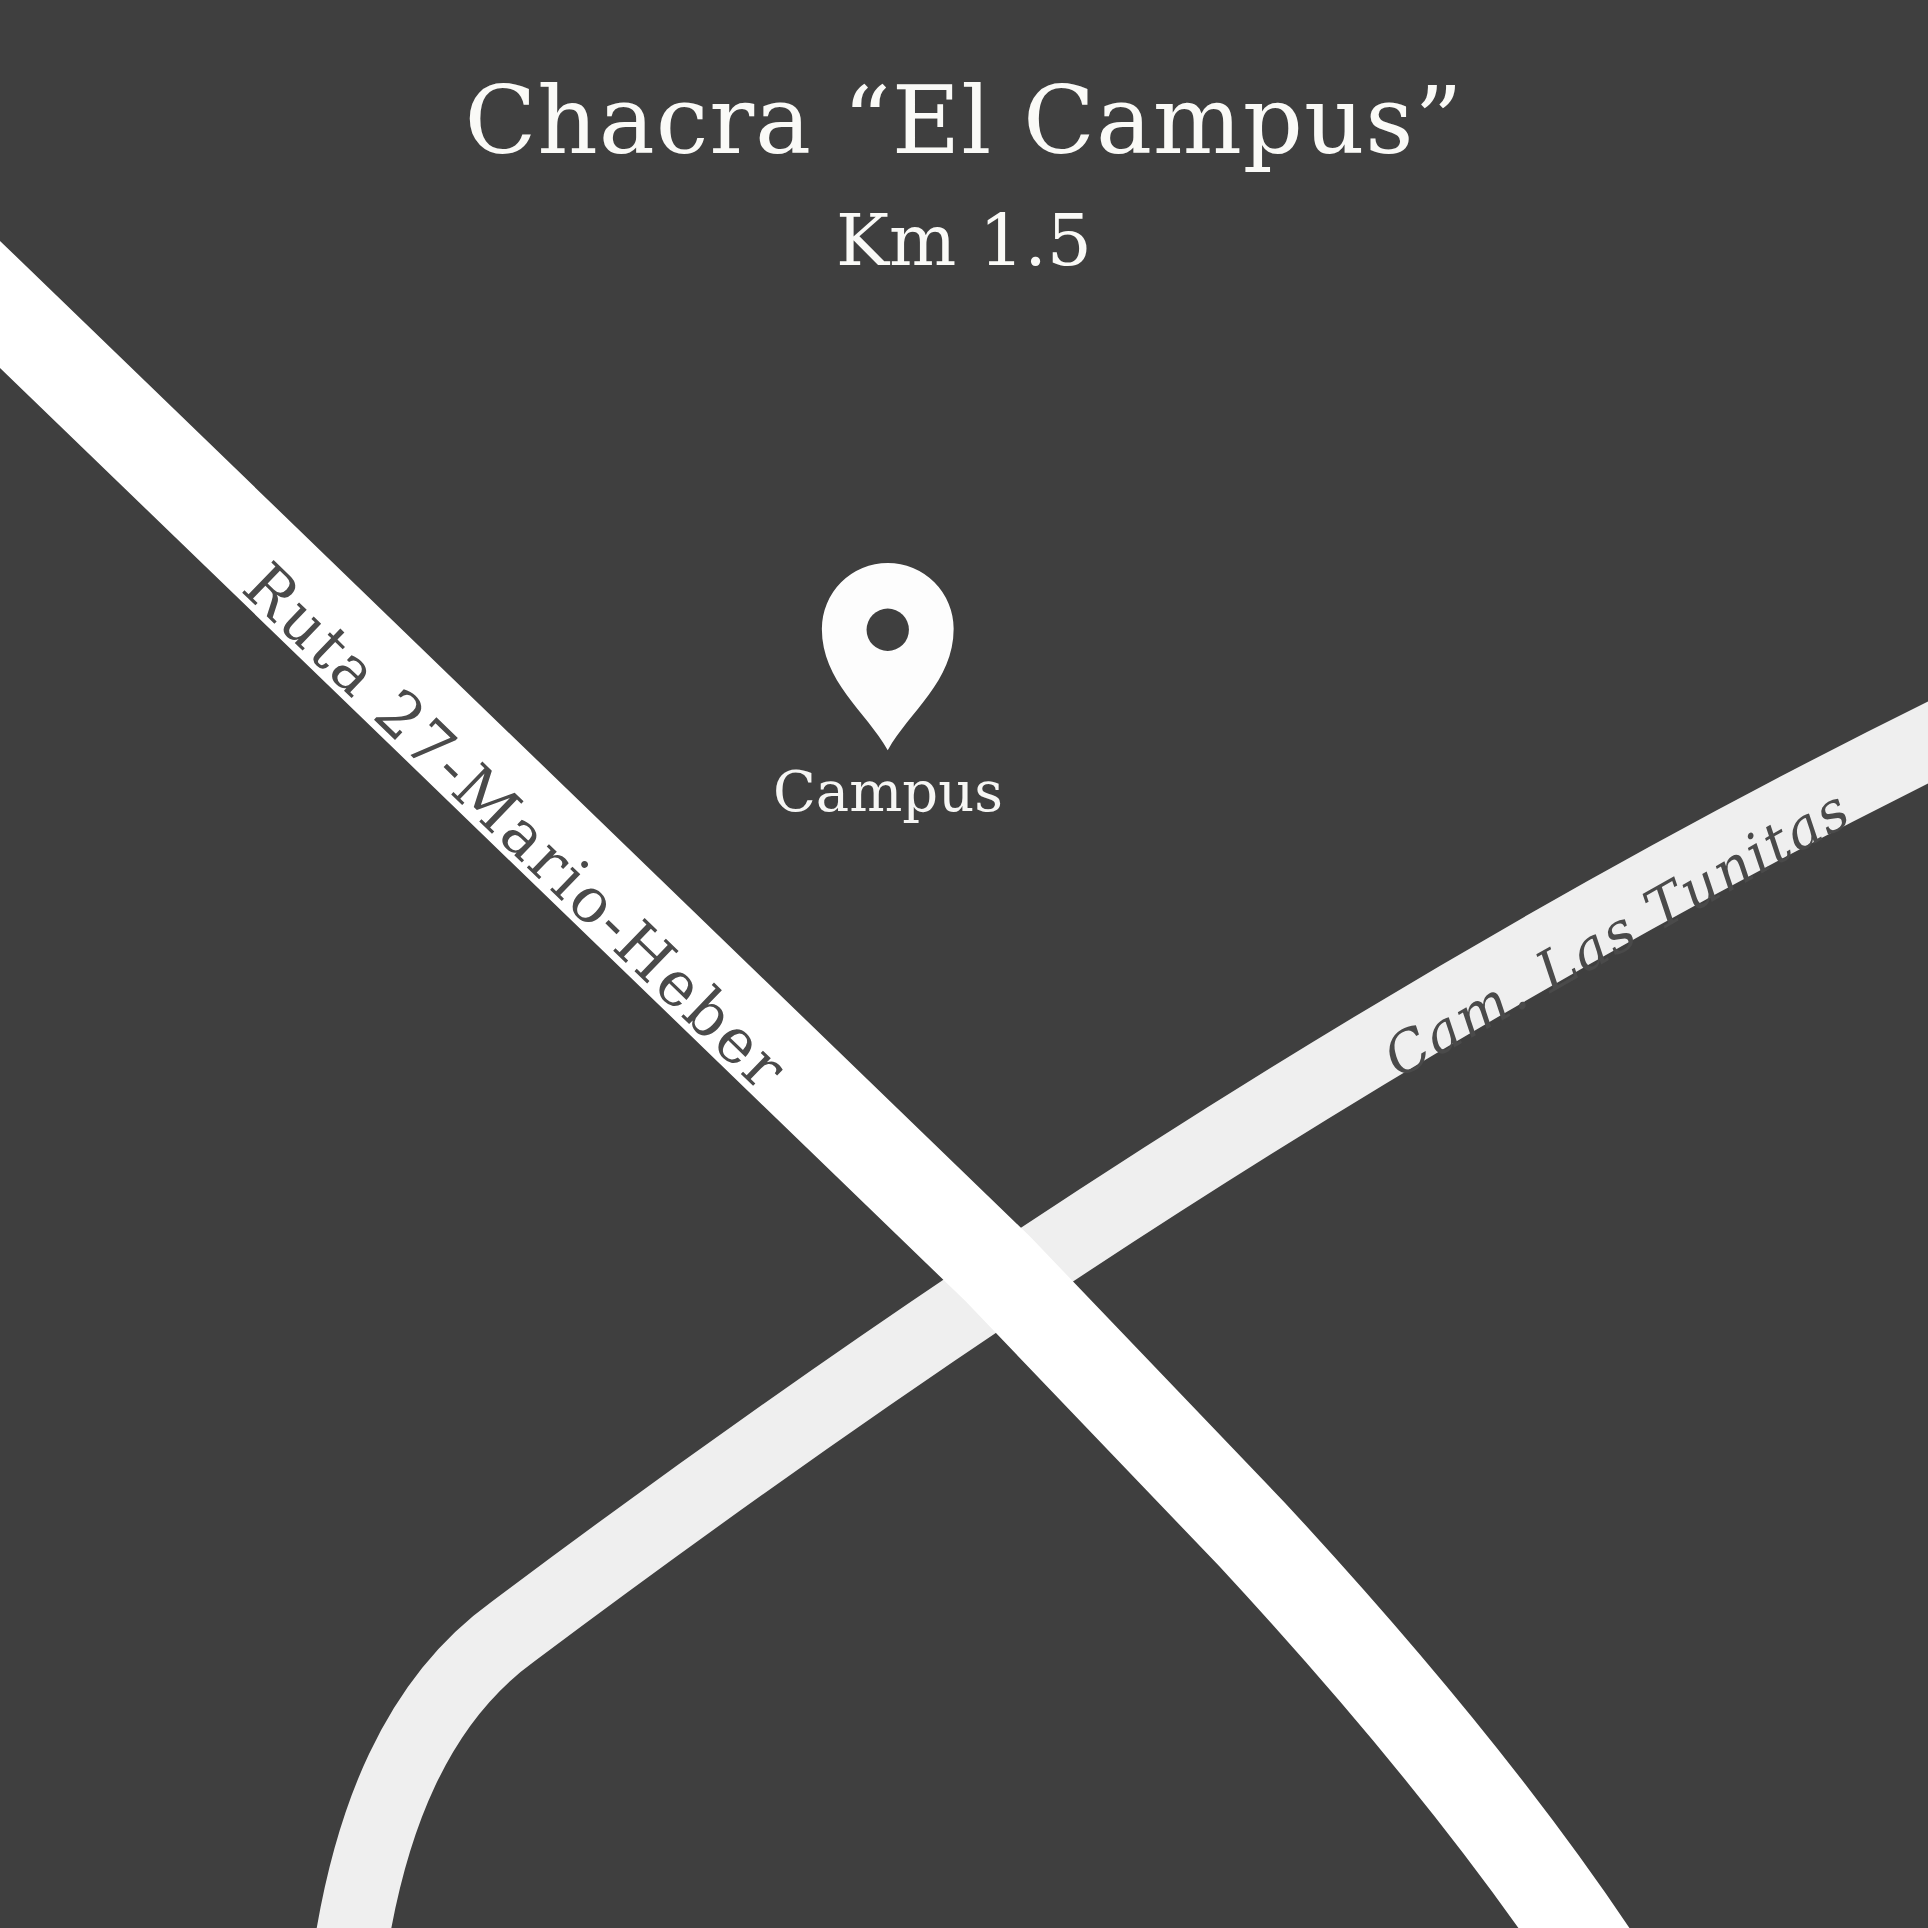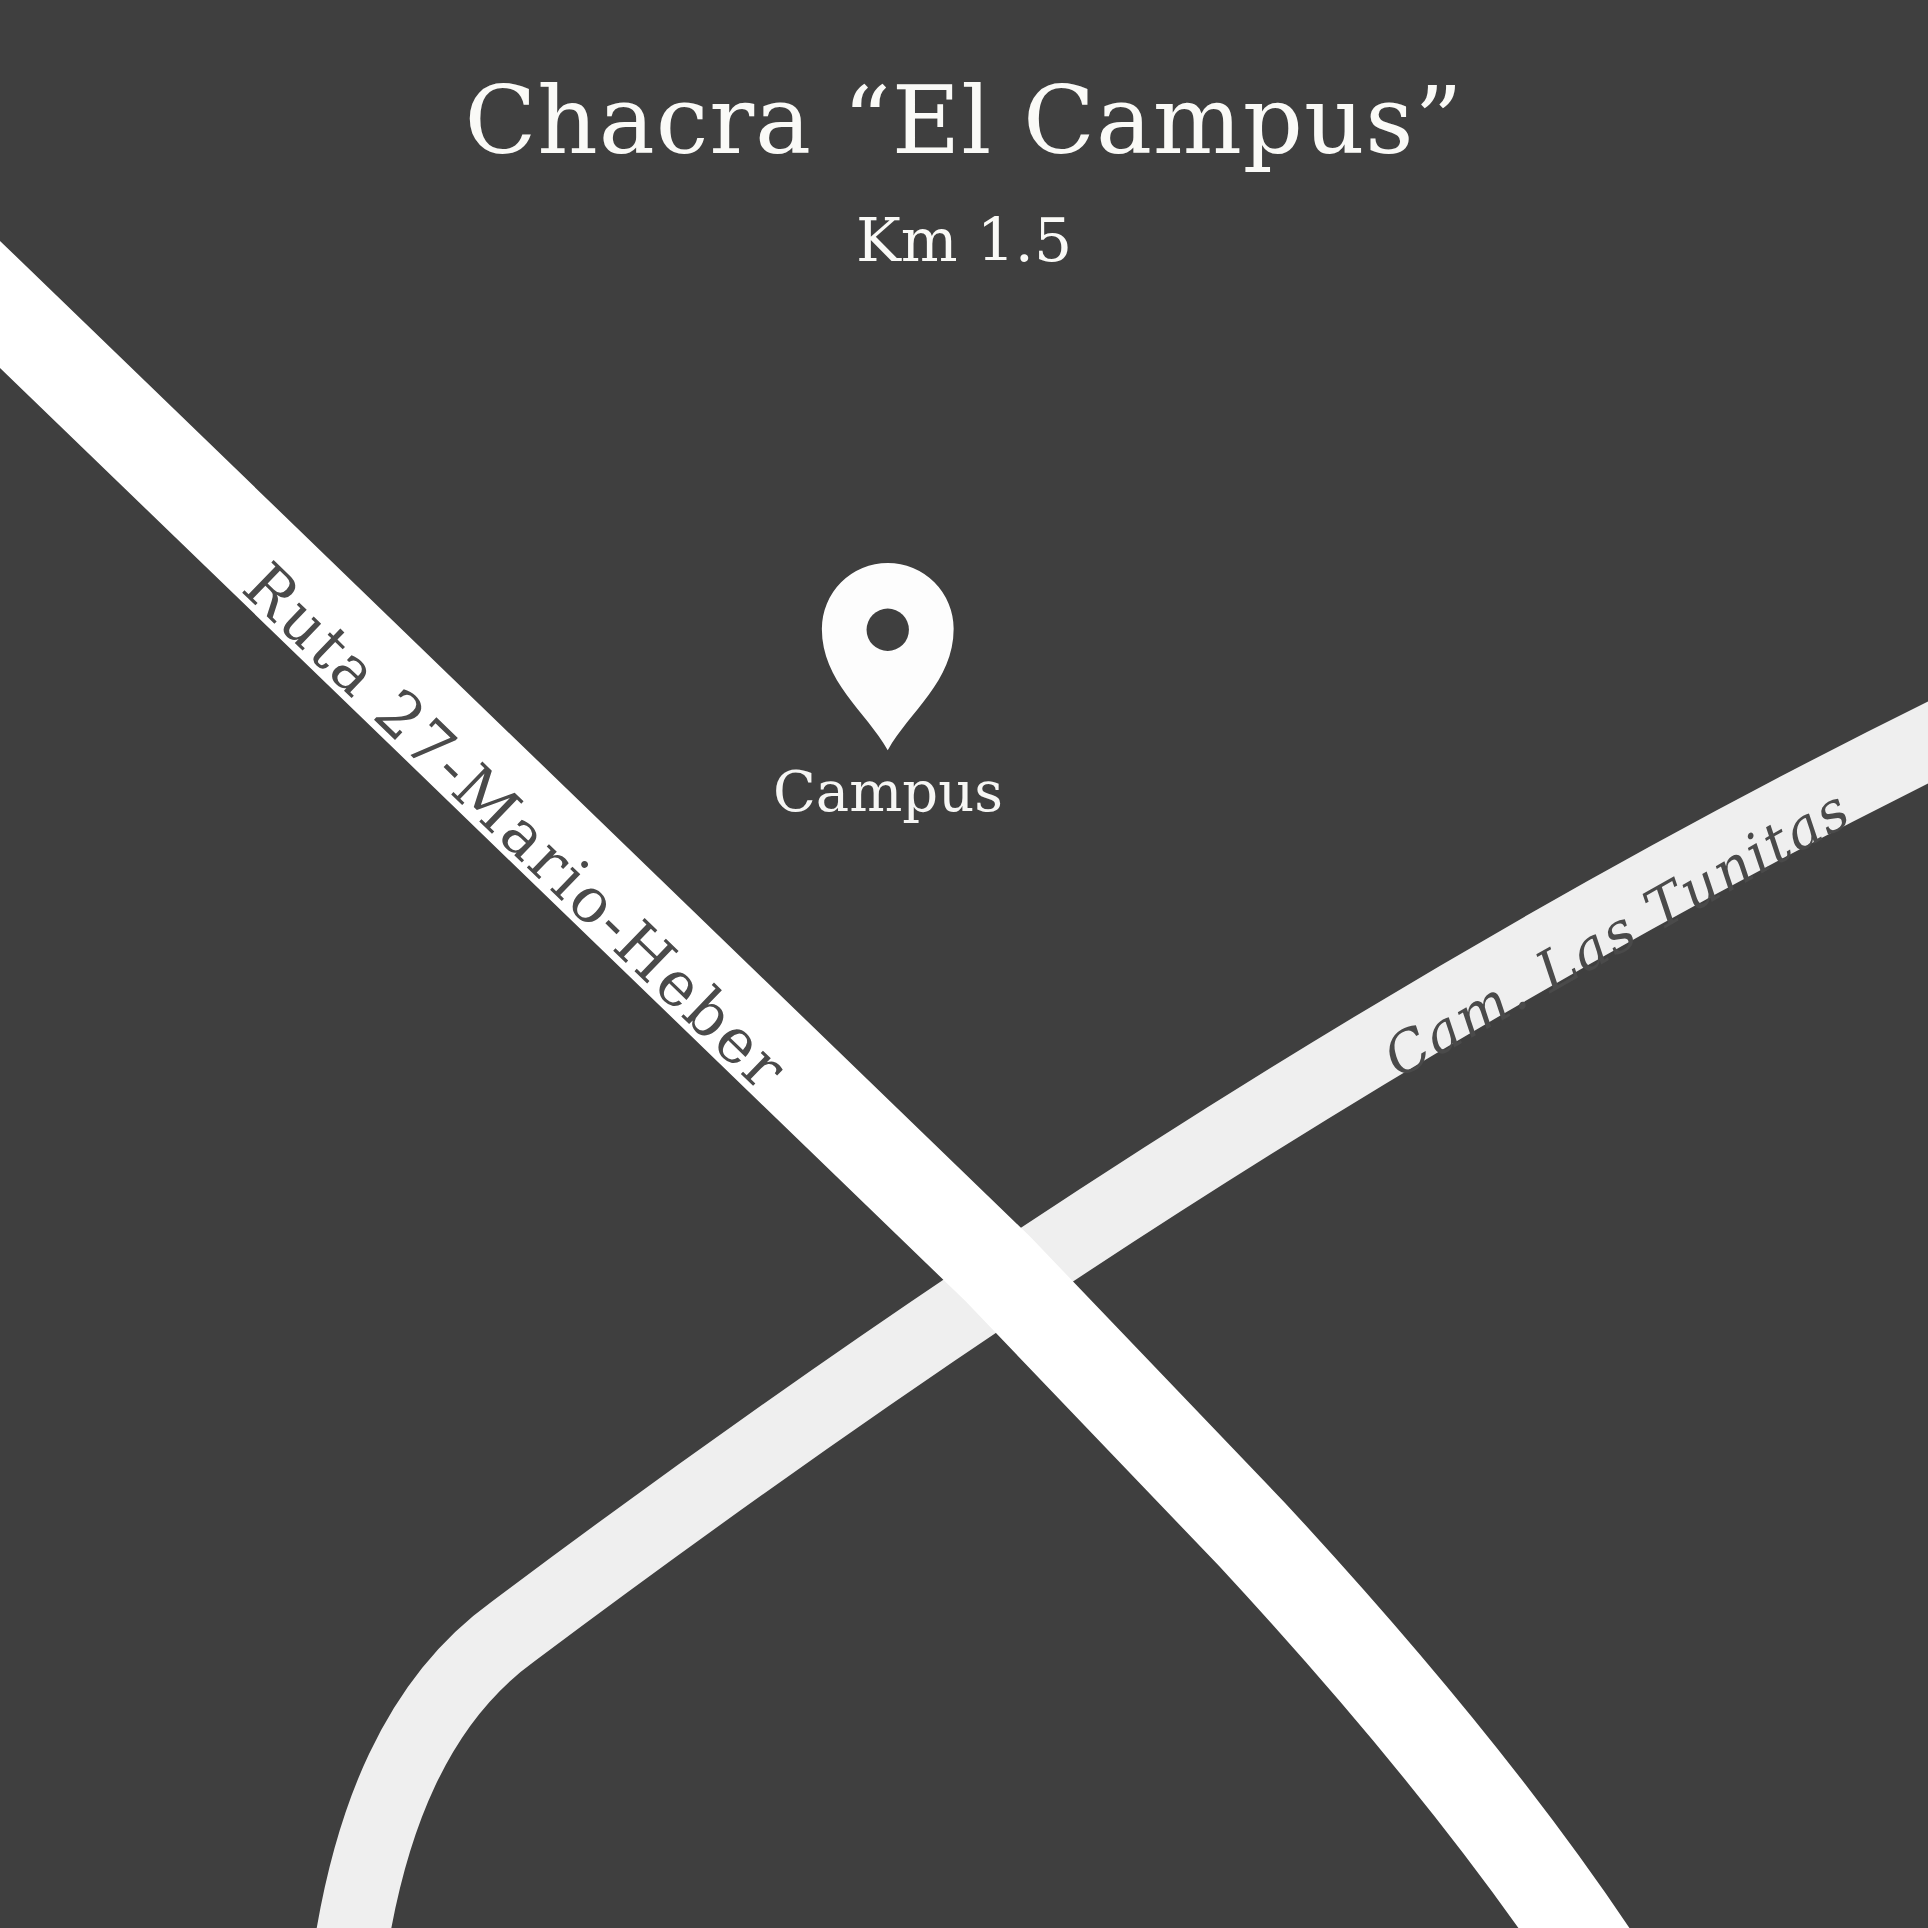--- a/index.html
+++ b/index.html
@@ -37,21 +37,21 @@
     color: var(--ink);
     z-index: 3;
   }
   .title .line1 {
     font-size: 94px;
     line-height: 121px;
     letter-spacing: 0.9px;
     text-align: center;
   }
   .title .line2 {
-    font-size: 60px;
+    font-size: 71px;
     line-height: 119px;
   }
   .road-label {
     position: absolute;
     white-space: nowrap;
     color: var(--road-label-ink);
     z-index: 2;
   }
   .road-label.ruta {
     left: 516px; top: 827px;

